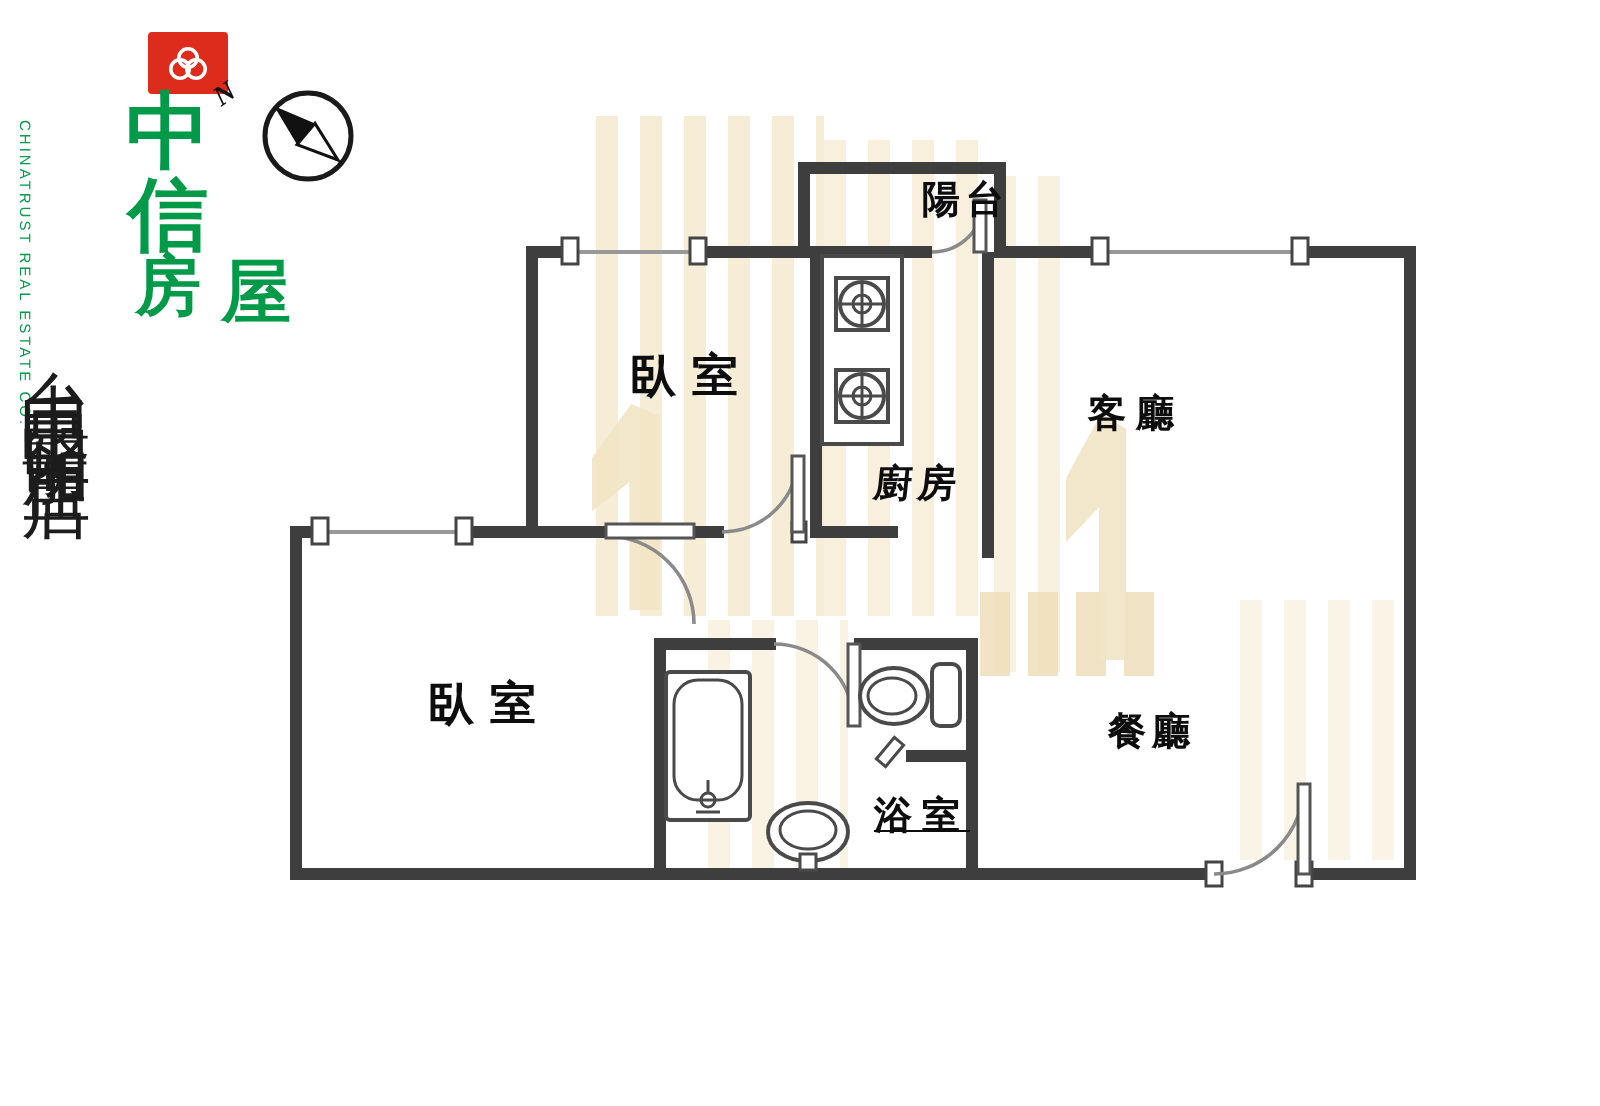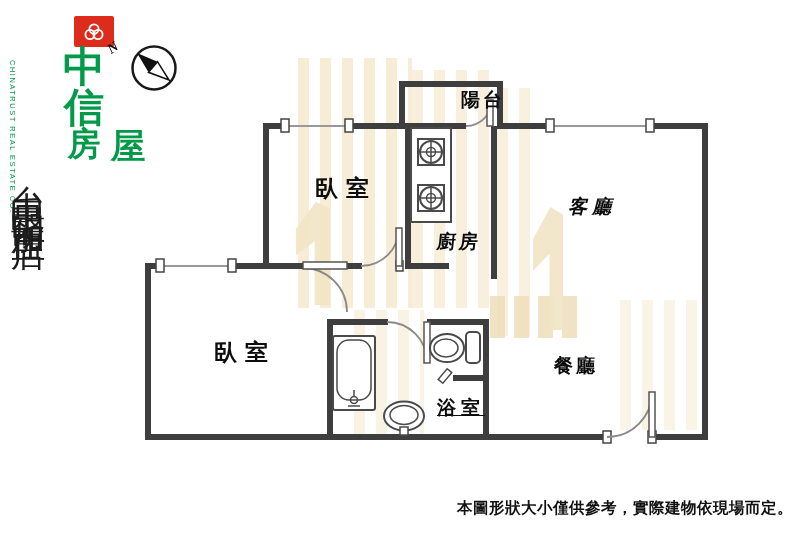--- a/index.html
+++ b/index.html
@@ -190,21 +190,21 @@
       <rect x="400" y="427" width="8" height="8" fill="#fff" stroke="#4a4a4a" stroke-width="1.5"></rect>
     </g>
 
     <g transform="rotate(40 445 376)">
       <rect x="442" y="369" width="6" height="14" fill="#fff" stroke="#4a4a4a" stroke-width="1.5"></rect>
     </g>
   </svg>
 
   <div class="room-label lbl-19" style="left:455px;top:100px;margin-left:28px;">陽台</div>
   <div class="room-label lbl-21" style="left:346px;top:188px;">臥室</div>
-  <div class="room-label lbl-19 ls5" style="left:592px;top:207px;font-style:italic;">客廳</div>
+  <div class="room-label lbl-19 ls5" style="left:568px;top:207px;">客廳</div>
   <div class="room-label lbl-19" style="left:459px;top:242px;transform:translate(-50%,-50%) skewX(-6deg);">廚房</div>
   <div class="room-label lbl-21" style="left:245px;top:352px;">臥室</div>
   <div class="room-label lbl-19" style="left:576px;top:366px;">餐廳</div>
   <div class="room-label lbl-19 ls5" style="left:461px;top:408px;text-decoration:underline;">浴室</div>
 
   <div class="brand-square">
     <svg width="24" height="20" viewBox="0 0 24 20">
       <g fill="none" stroke="#ffffff" stroke-width="1.8">
         <circle cx="12" cy="7" r="4.6"></circle>
         <circle cx="8" cy="12.5" r="4.6"></circle>
@@ -220,15 +220,14 @@
 
   <div class="store-name">台中中山醫加盟店</div>
 
   <svg id="compass" width="76" height="66" viewBox="0 0 76 66">
     <circle cx="38" cy="32" r="21.5" fill="none" stroke="#1a1a1a" stroke-width="2.5"></circle>
     <polygon points="21,17 41.5,25.7 32.5,36.3" fill="#111"></polygon>
     <polygon points="53,44 41.5,25.7 32.5,36.3" fill="#ffffff" stroke="#111" stroke-width="1.5"></polygon>
   </svg>
   <div class="north-label">N</div>
 
-  <div class="disclaimer">本圖形狀大小僅供參考，實際建物依現場而定。</div>
 
 </div>
 
 </body></html>

